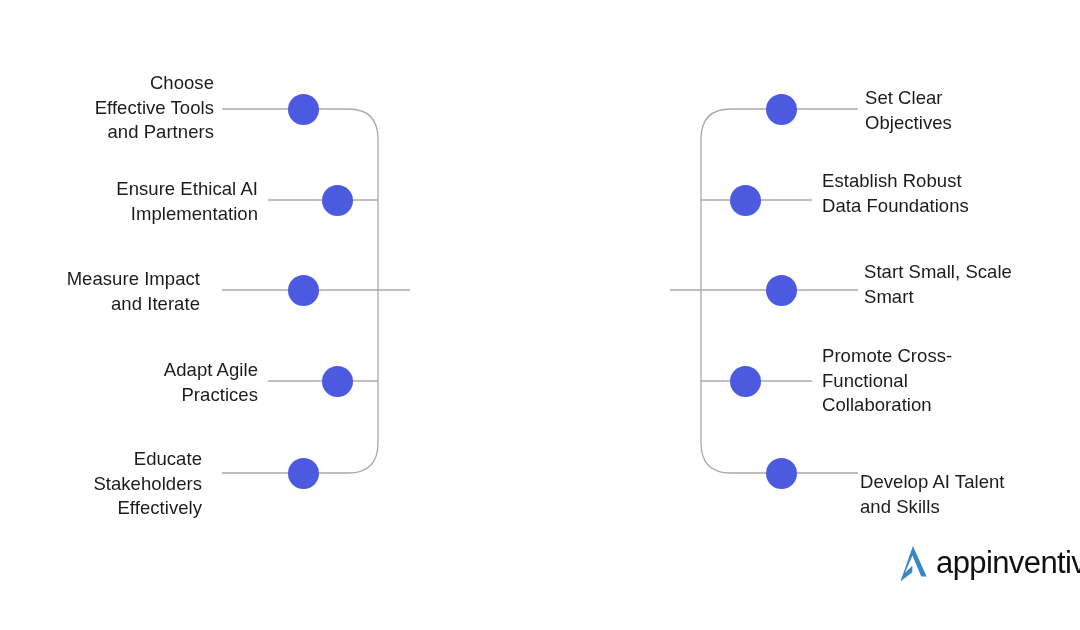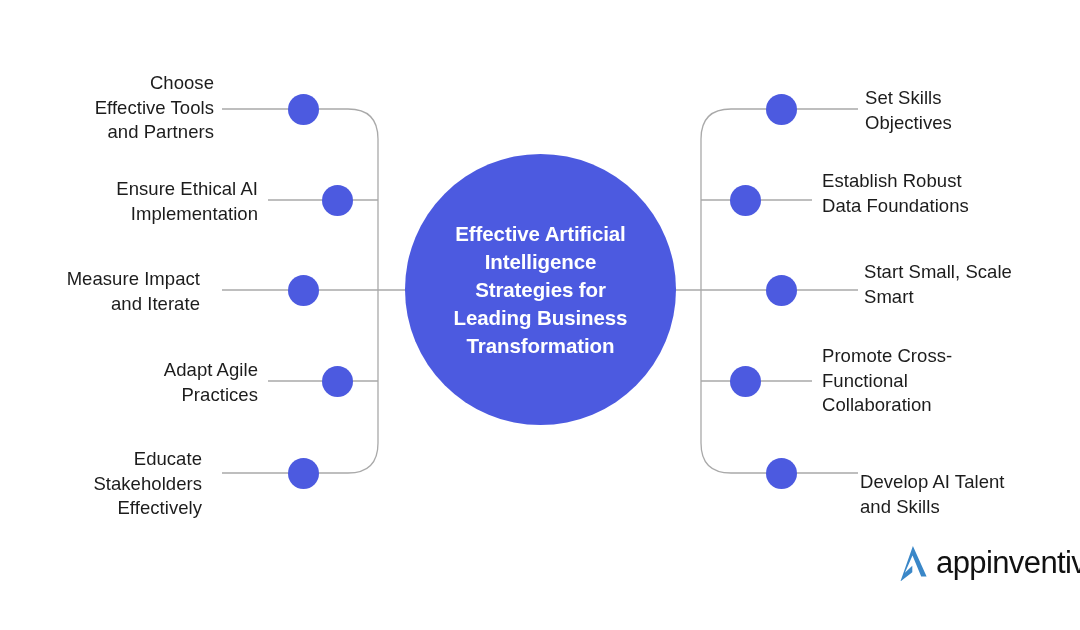--- a/index.html
+++ b/index.html
@@ -121,27 +121,20 @@
       <path d="M 858 109 L 731 109 Q 701 109 701 139 L 701 443 Q 701 473 731 473 L 858 473"></path>
 
       <path d="M 812 200 L 701 200"></path>
 
       <path d="M 858 290 L 670 290"></path>
 
       <path d="M 812 381 L 701 381"></path>
     </g>
   </svg>
 
-  <div id="hub">
-    <div id="hub-text">Effective Artificial
-Intelligence
-Strategies for
-Leading Business
-Transformation</div>
-  </div>
 
   <div>
     <div class="node-dot" style="left:287.5px; top:93.5px;"></div>
     <div class="node-label label-left" style="right:866px; top:71px; width:260px;">Choose
 Effective Tools
 and Partners</div>
 
     <div class="node-dot" style="left:321.5px; top:184.5px;"></div>
     <div class="node-label label-left" style="right:822px; top:177px; width:260px;">Ensure Ethical AI
 Implementation</div>
@@ -155,21 +148,21 @@
 Practices</div>
 
     <div class="node-dot" style="left:287.5px; top:457.5px;"></div>
     <div class="node-label label-left" style="right:878px; top:447px; width:260px;">Educate
 Stakeholders
 Effectively</div>
   </div>
 
   <div>
     <div class="node-dot" style="left:765.5px; top:93.5px;"></div>
-    <div class="node-label label-right" style="left:865px; top:86px; width:215px;">Set Skills
+    <div class="node-label label-right" style="left:865px; top:86px; width:215px;">Set Clear
 Objectives</div>
 
     <div class="node-dot" style="left:729.5px; top:184.5px;"></div>
     <div class="node-label label-right" style="left:822px; top:169px; width:215px;">Establish Robust
 Data Foundations</div>
 
     <div class="node-dot" style="left:765.5px; top:274.5px;"></div>
     <div class="node-label label-right" style="left:864px; top:260px; width:215px;">Start Small, Scale
 Smart</div>
 

